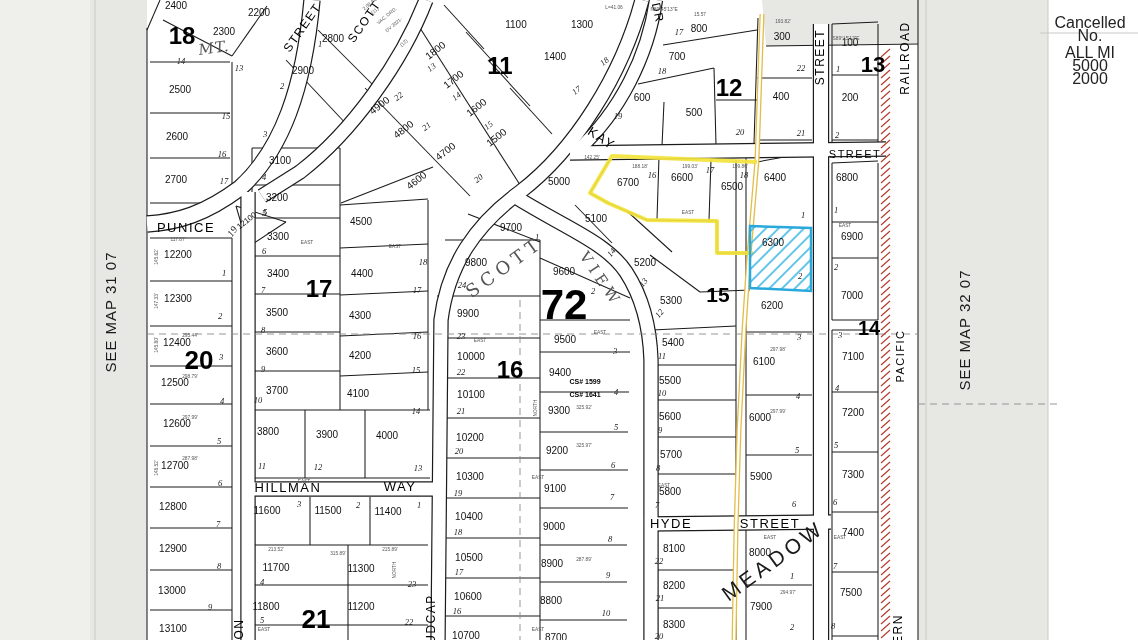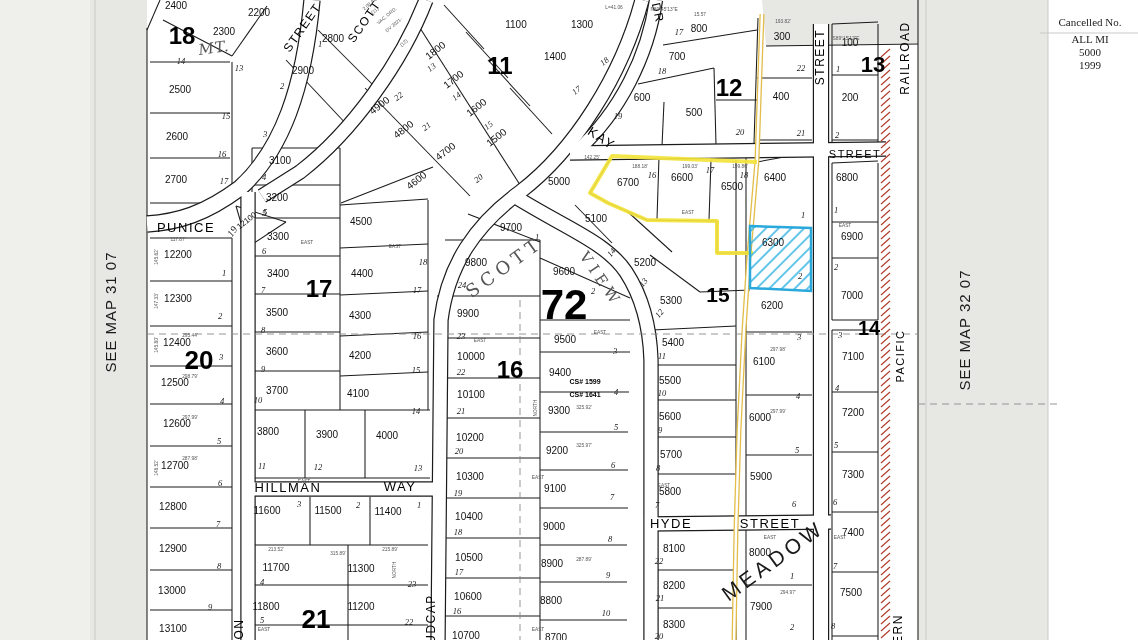--- a/index.html
+++ b/index.html
@@ -2,21 +2,21 @@
 <html><head>
 <meta charset="utf-8">
 <style>
   html,body{margin:0;padding:0;background:#ffffff;}
   .stage{position:relative;width:1138px;height:640px;background:#fff;overflow:hidden;
          font-family:"Liberation Sans",sans-serif;}
   svg{position:absolute;left:0;top:0;}
   .vert{position:absolute;width:170px;height:22px;text-align:center;
         transform:rotate(-90deg);font-size:15px;letter-spacing:1px;color:#1a1a1a;}
   .cancel{position:absolute;left:1042px;top:16px;width:96px;text-align:center;
-          font-size:11px;color:#222;line-height:13px;font-family:Liberation Serif, serif;}
+          font-size:16px;color:#222;line-height:13px;}
   .cancel .ttl{margin-bottom:4px;}
   
   .t-p{fill:#111;font-family:"Liberation Sans",sans-serif;}
   .t-l{fill:#222;font-style:italic;font-family:"Liberation Serif",serif;}
   .t-b{fill:#000;font-weight:bold;font-family:"Liberation Sans",sans-serif;}
   .t-st{fill:#000;font-family:"Liberation Sans",sans-serif;letter-spacing:1.5px;}
   .t-cur{fill:#555;font-family:"DejaVu Serif",serif;letter-spacing:5px;}
   .t-mt{fill:#555;font-family:"DejaVu Serif",serif;font-style:italic;letter-spacing:1px;}
   .t-mead{fill:#1a1a1a;font-family:"Liberation Sans",sans-serif;letter-spacing:4px;}
   .t-d{fill:#555;font-family:"Liberation Sans",sans-serif;}
@@ -585,15 +585,15 @@
       <text x="178" y="240" font-size="4.8" text-anchor="middle" dominant-baseline="middle" class="t-d">117.87'</text>
     </svg>
 
   <div class="vert" style="left:28px;top:301px;">SEE MAP 31 07</div>
   <div class="vert" style="left:882px;top:319px;">SEE MAP 32 07</div>
 
   <div class="cancel">
     <div class="ttl">Cancelled No.</div>
     <div>ALL MI</div>
     <div>5000</div>
-    <div>1999</div>
+    <div>2000</div>
   </div>
 </div>
 
 </body></html>

